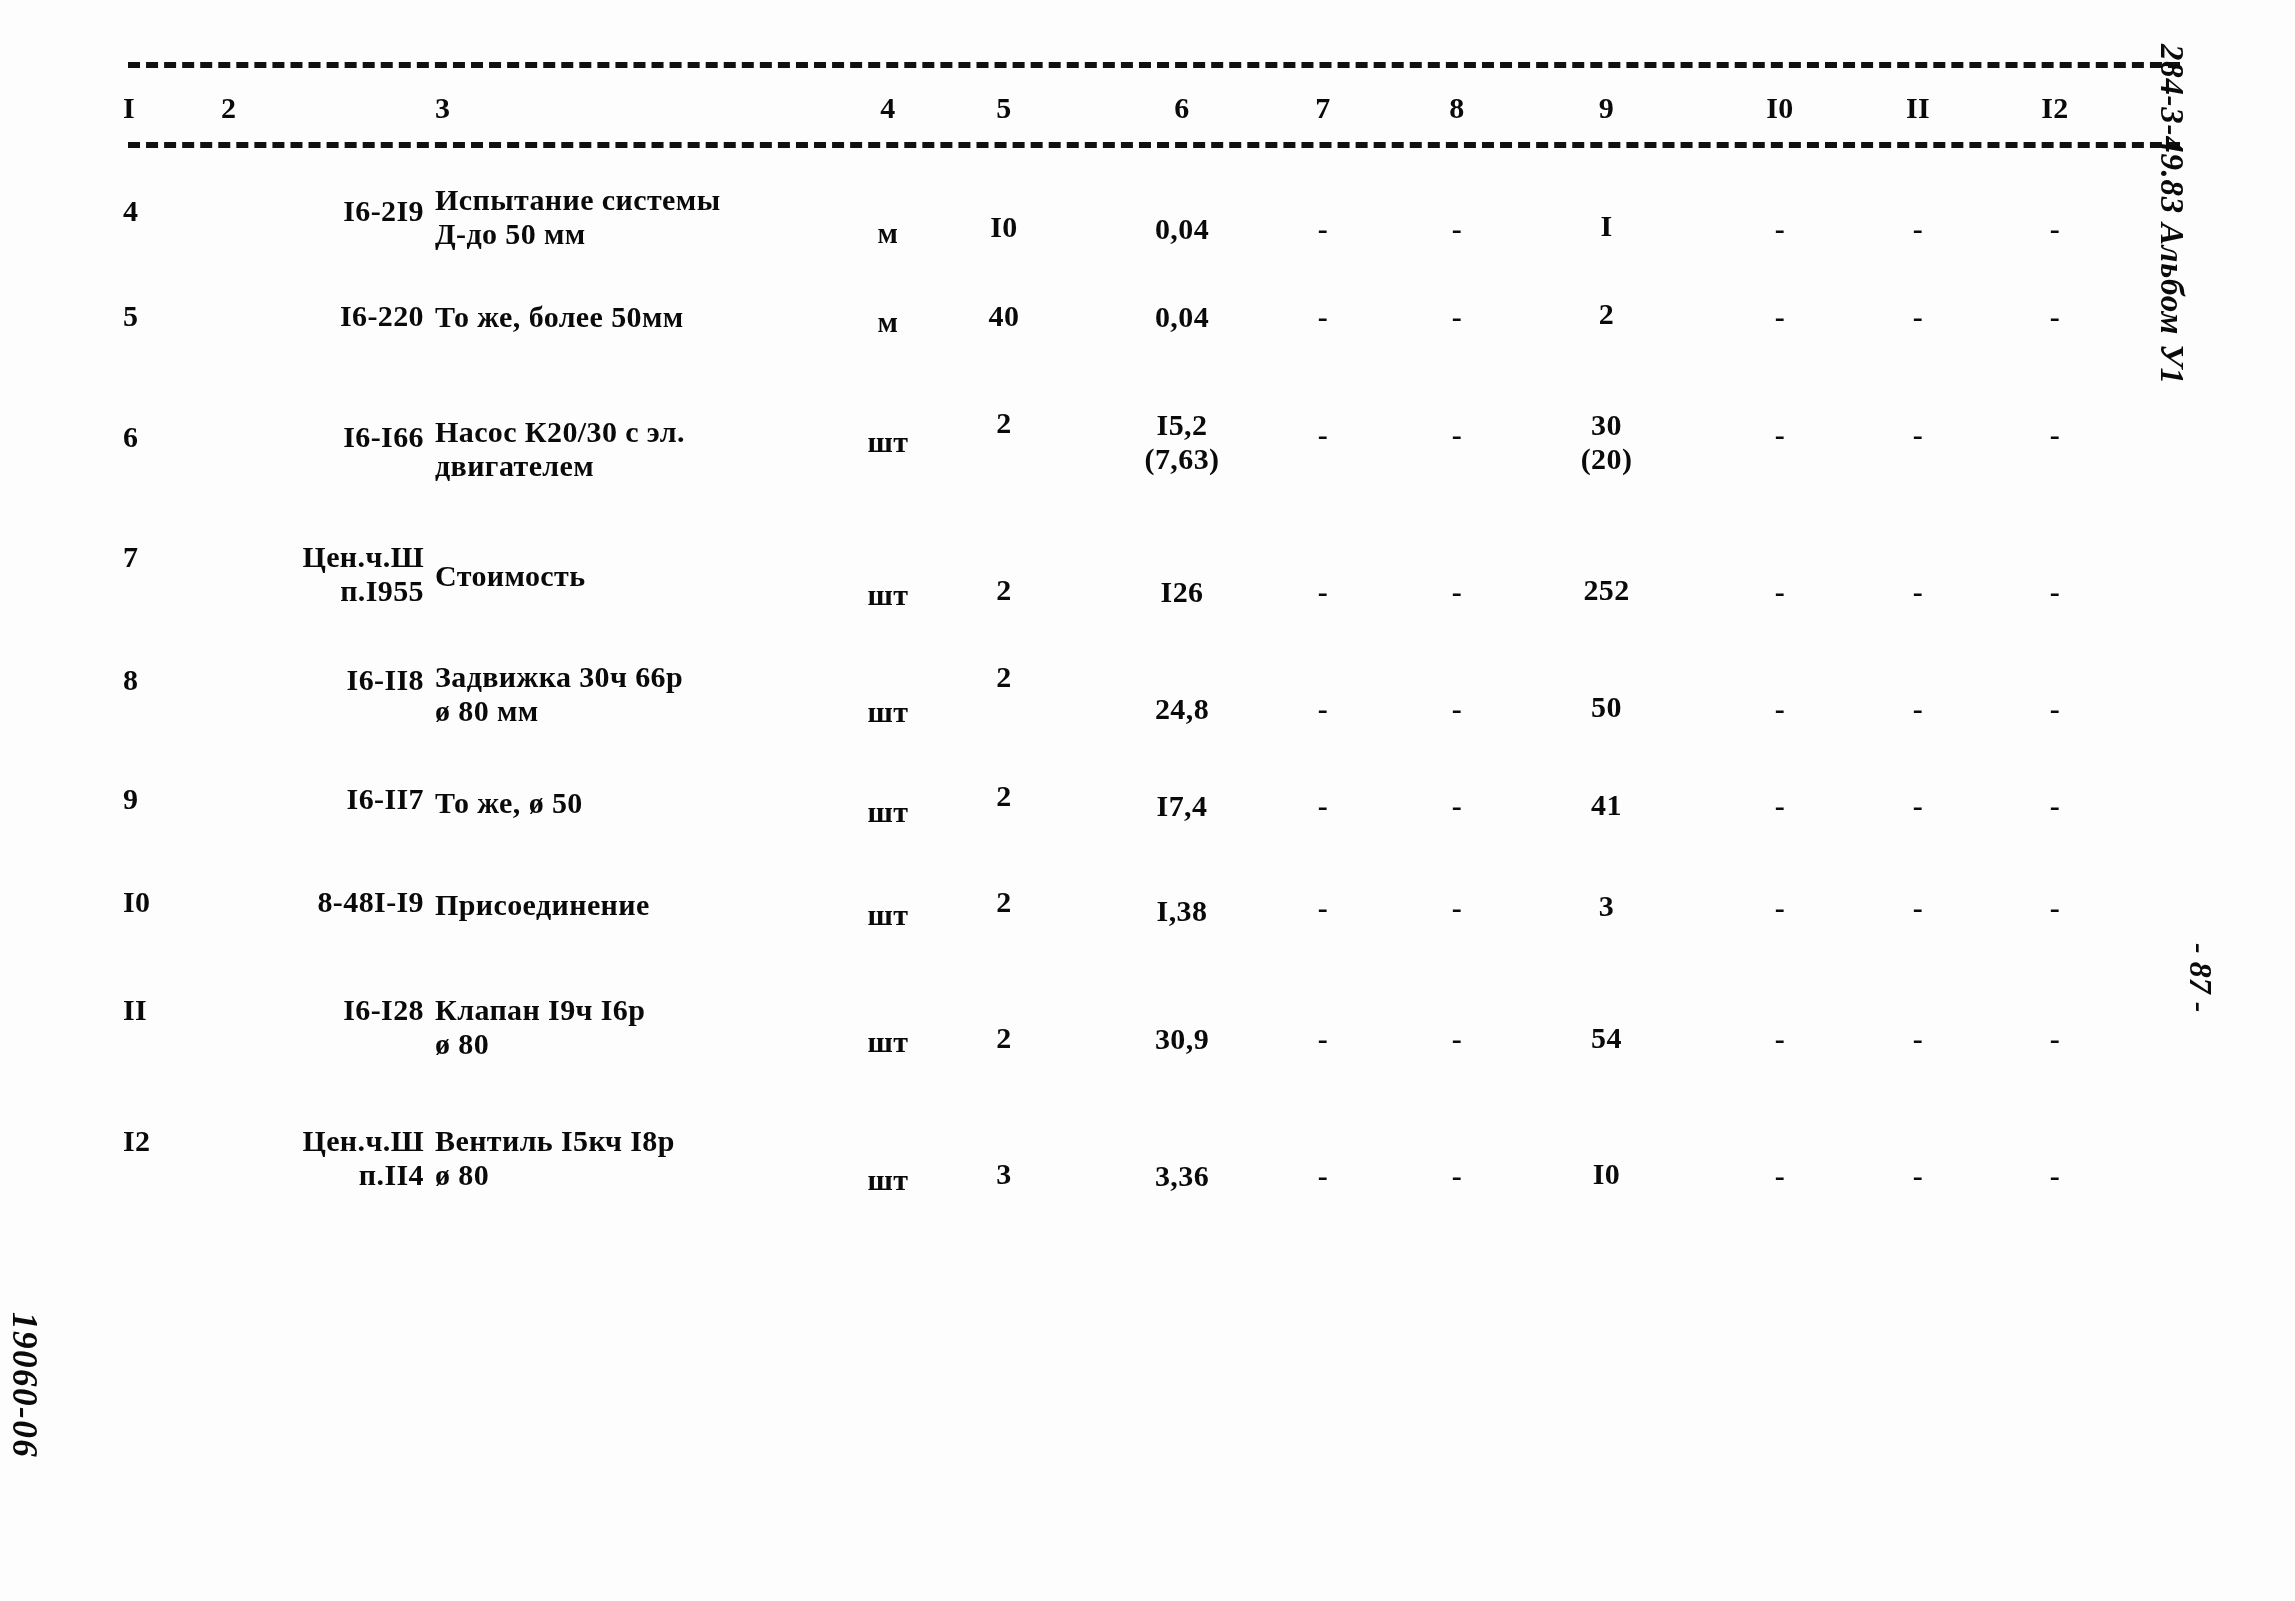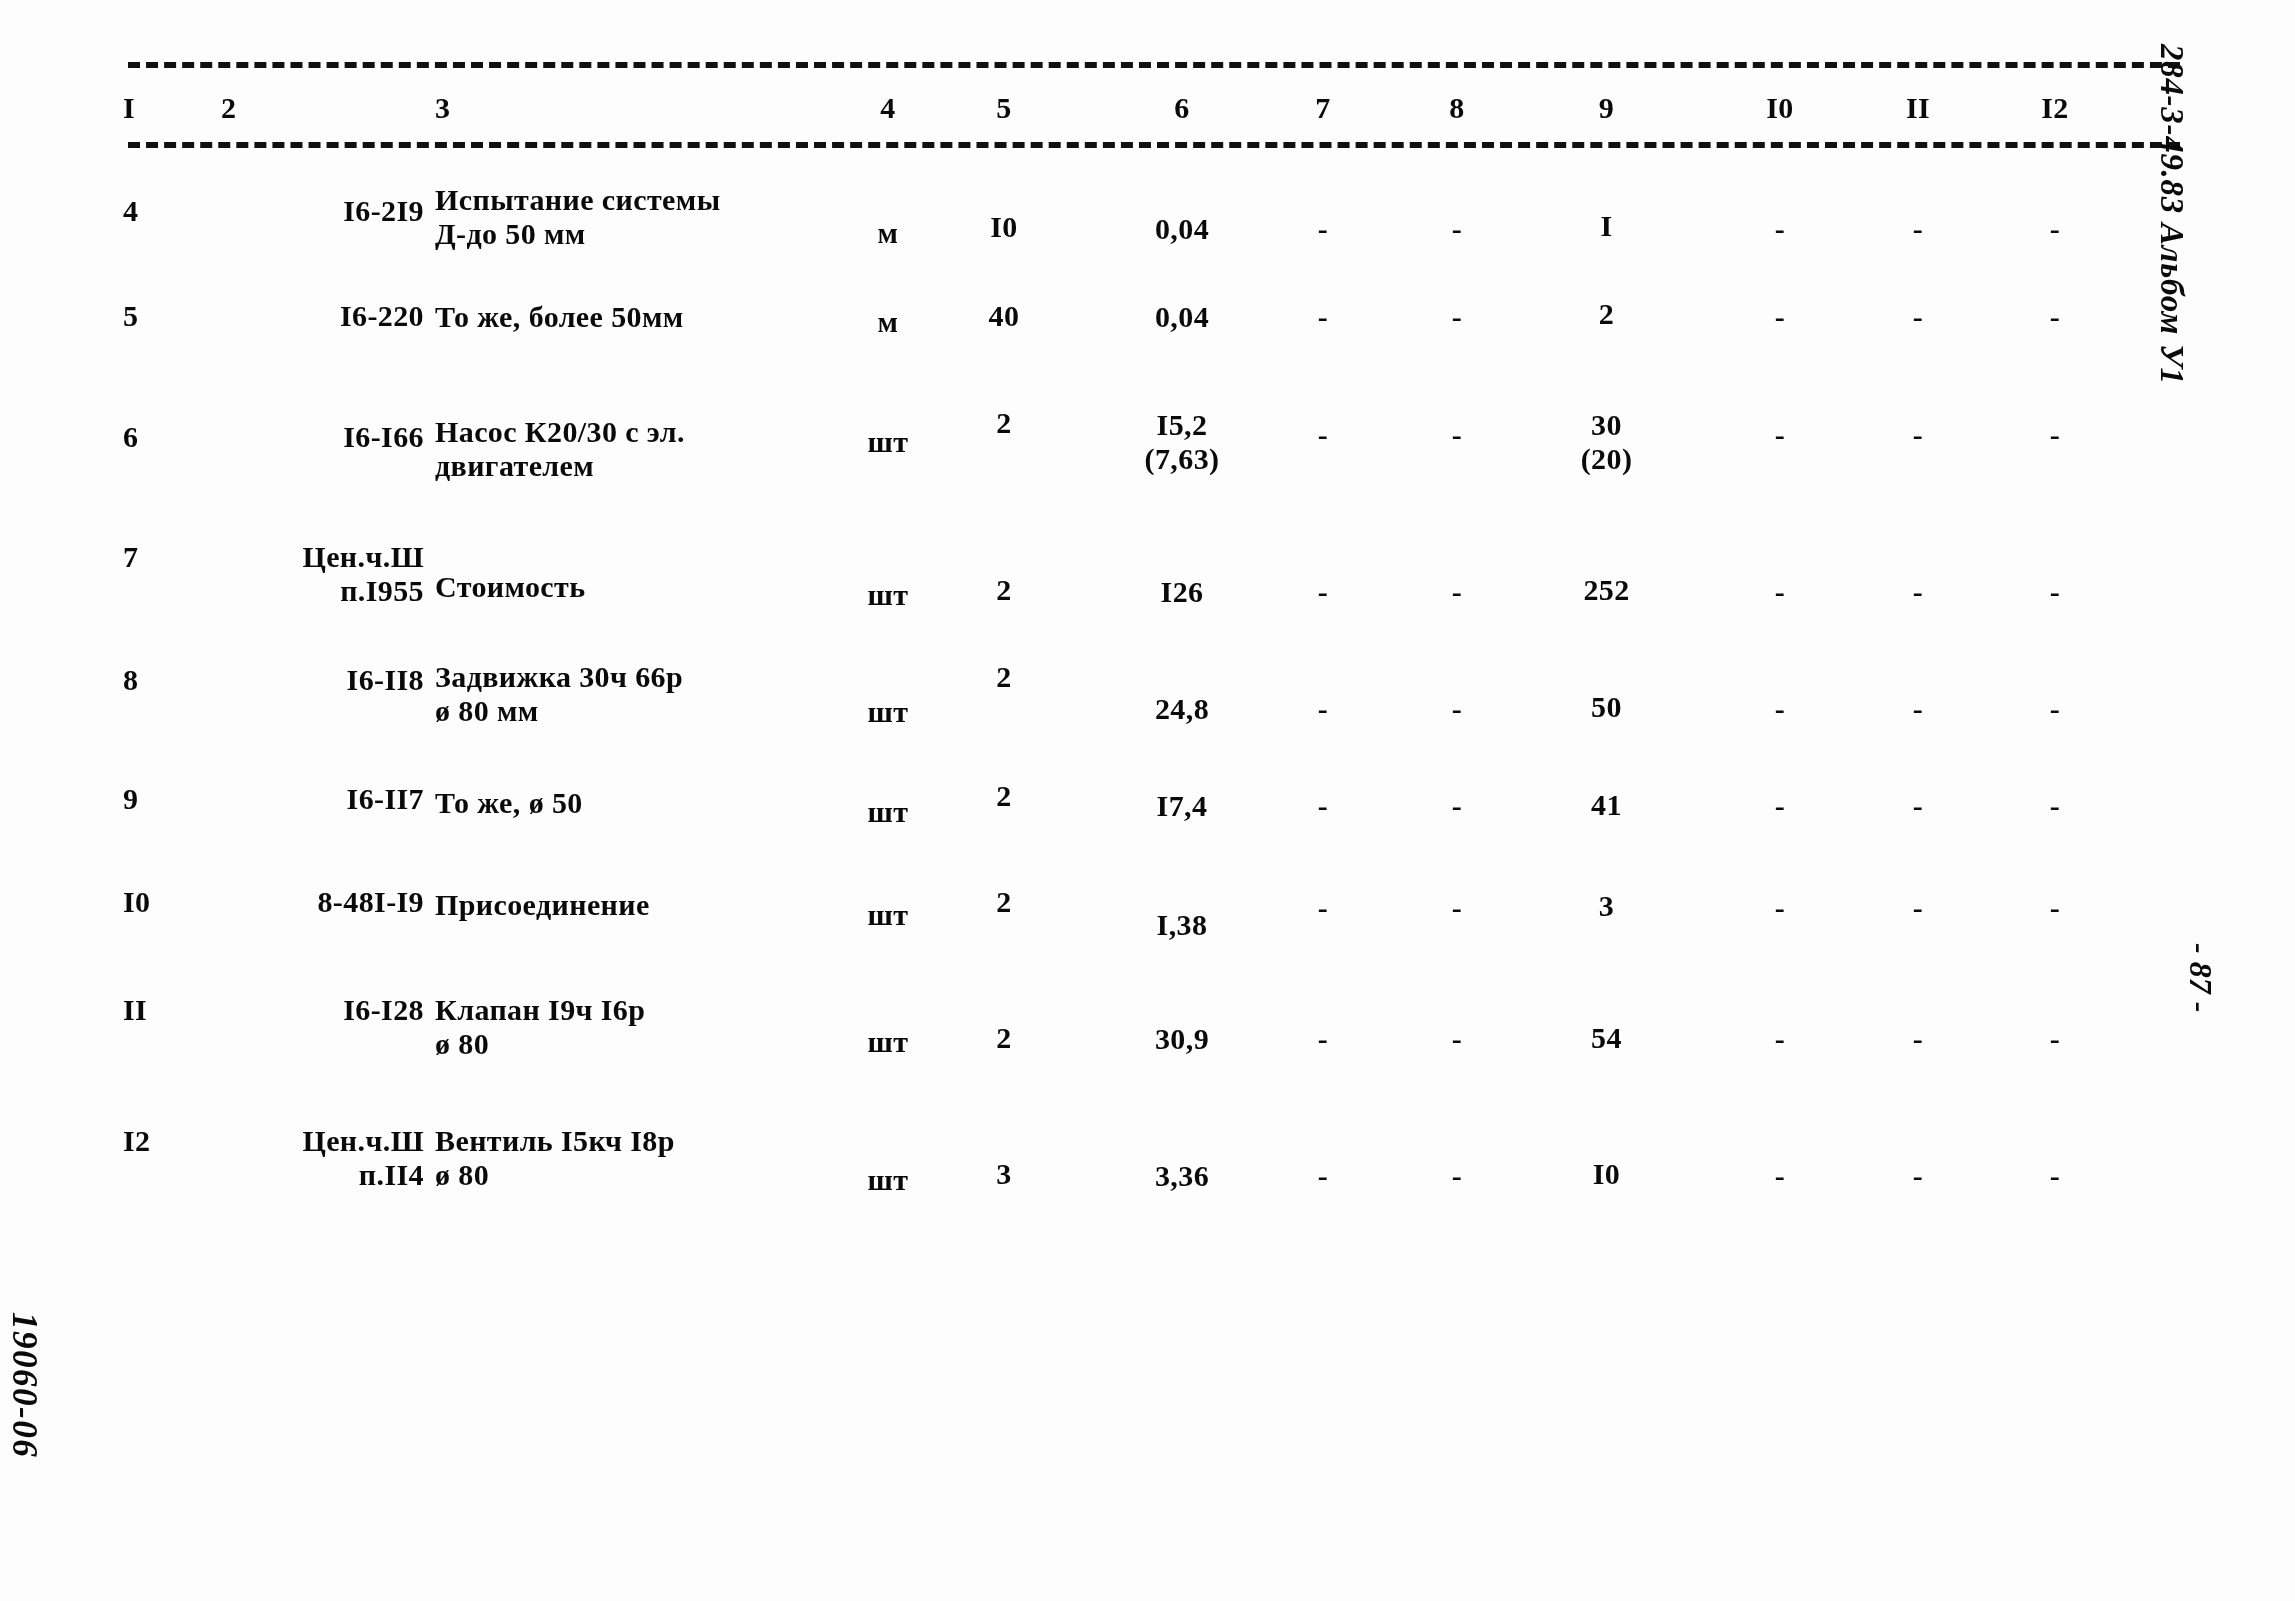--- a/index.html
+++ b/index.html
@@ -183,21 +183,21 @@
 (20)</div>
     <div class="cell c10" style="top:16px">-</div>
     <div class="cell c11" style="top:16px">-</div>
     <div class="cell c12" style="top:16px">-</div>
   </div>
 
   <div class="row" style="top:540px">
     <div class="cell c1" style="top:0px">7</div>
     <div class="cell c2" style="top:0px">Цен.ч.Ш
 п.I955</div>
-    <div class="cell c3" style="top:30px">Стоимость</div>
+    <div class="cell c3" style="top:19px">Стоимость</div>
     <div class="cell c4" style="top:38px">шт</div>
     <div class="cell c5" style="top:33px">2</div>
     <div class="cell c6" style="top:35px">I26</div>
     <div class="cell c7" style="top:35px">-</div>
     <div class="cell c8" style="top:35px">-</div>
     <div class="cell c9" style="top:33px">252</div>
     <div class="cell c10" style="top:35px">-</div>
     <div class="cell c11" style="top:35px">-</div>
     <div class="cell c12" style="top:35px">-</div>
   </div>
@@ -232,21 +232,21 @@
     <div class="cell c11" style="top:10px">-</div>
     <div class="cell c12" style="top:10px">-</div>
   </div>
 
   <div class="row" style="top:885px">
     <div class="cell c1" style="top:0px">I0</div>
     <div class="cell c2" style="top:0px">8-48I-I9</div>
     <div class="cell c3" style="top:2.9px">Присоединение</div>
     <div class="cell c4" style="top:13px">шт</div>
     <div class="cell c5" style="top:0px">2</div>
-    <div class="cell c6" style="top:23px">I,38</div>
+    <div class="cell c6" style="top:9px">I,38</div>
     <div class="cell c7" style="top:5.8px">-</div>
     <div class="cell c8" style="top:5.8px">-</div>
     <div class="cell c9" style="top:4.4px">3</div>
     <div class="cell c10" style="top:5.8px">-</div>
     <div class="cell c11" style="top:5.8px">-</div>
     <div class="cell c12" style="top:5.8px">-</div>
   </div>
 
   <div class="row" style="top:993px">
     <div class="cell c1" style="top:0px">II</div>

